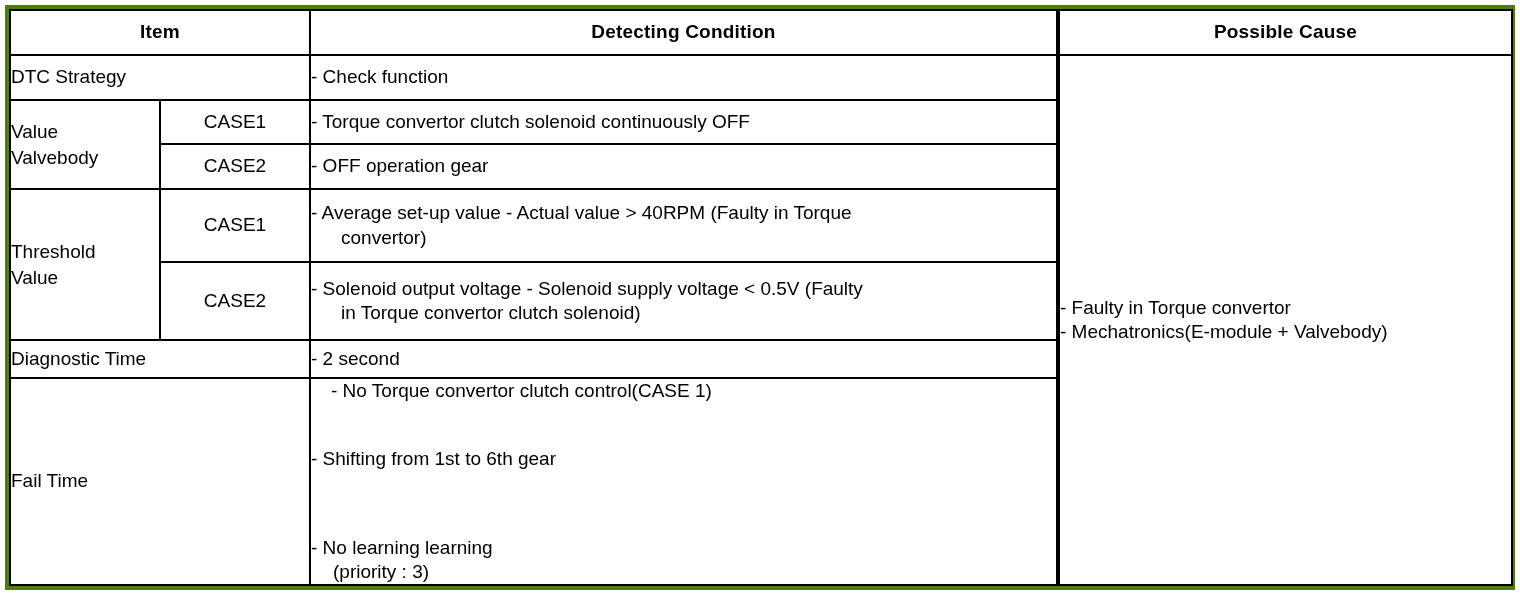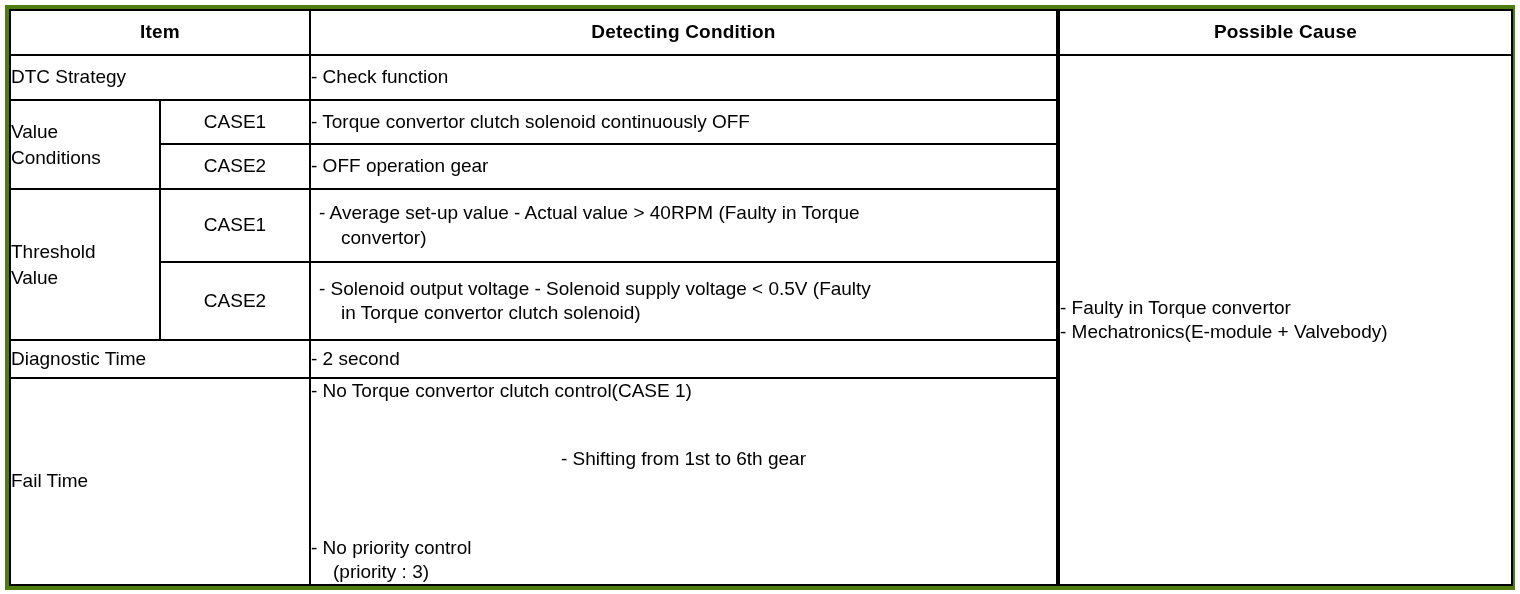--- a/index.html
+++ b/index.html
@@ -80,36 +80,36 @@
   .case-bottom { vertical-align: middle; padding-top: 14px; }
 
   
   .detect-cell {
     text-align: left;
     padding: 0 8px 0 8px;
     vertical-align: middle;
   }
   .detect-cell .line {
     display: block;
-    padding-left: 8px;
+    padding-left: 0;
     text-indent: 0;
   }
   .detect-cell .cont {
     display: block;
     padding-left: 30px;
   }
 
   
   .failsafe {
     vertical-align: top;
     padding-top: 14px;
   }
   .failsafe .fs-item { display: block; }
-  .fs-gap-1 { margin-bottom: 44px; }
-  .fs-gap-2 { margin-bottom: 64px; text-align: center; }
+  .fs-gap-1 { margin-bottom: 44px; margin-left: 20px; }
+  .fs-gap-2 { margin-bottom: 64px; }
   .fs-sub   { display: block; padding-left: 22px; }
 
   
   .cause-cell {
     border-left: 4px solid #000000 !important;
     text-align: left;
     vertical-align: middle;
     padding: 0 4px 0 9px;
   }
   .cause-inner { position: relative; height: 100%; }
@@ -144,21 +144,21 @@
             <span class="cause-inner">
               <span class="cause-line first">- Faulty in Torque convertor</span>
               <span class="cause-line">- Mechatronics(E-module + Valvebody)</span>
             </span>
           </td>
         </tr>
 
         <tr style="height:44px;">
           <td class="item-cell" rowspan="2">
             <span class="two-line">Value</span>
-            <span class="two-line">Conditions</span>
+            <span class="two-line">Valvebody</span>
           </td>
           <td class="case-cell">CASE1</td>
           <td class="detect-cell">- Torque convertor clutch solenoid continuously OFF</td>
         </tr>
 
         <tr style="height:45px;">
           <td class="case-cell">CASE2</td>
           <td class="detect-cell">- OFF operation gear</td>
         </tr>
 
@@ -185,21 +185,21 @@
         <tr style="height:38px;">
           <td class="item-cell" colspan="2">Diagnostic Time</td>
           <td class="detect-cell">- 2 second</td>
         </tr>
 
         <tr>
           <td class="item-cell" colspan="2">Fail Time</td>
           <td class="detect-cell failsafe">
             <span class="fs-item fs-gap-1">- No Torque convertor clutch control(CASE 1)</span>
             <span class="fs-item fs-gap-2">- Shifting from 1st to 6th gear</span>
-            <span class="fs-item">- No priority control</span>
+            <span class="fs-item">- No learning learning</span>
             <span class="fs-sub">(priority : 3)</span>
           </td>
         </tr>
 
       </tbody>
     </table>
   </div>
 
 </div>
 

